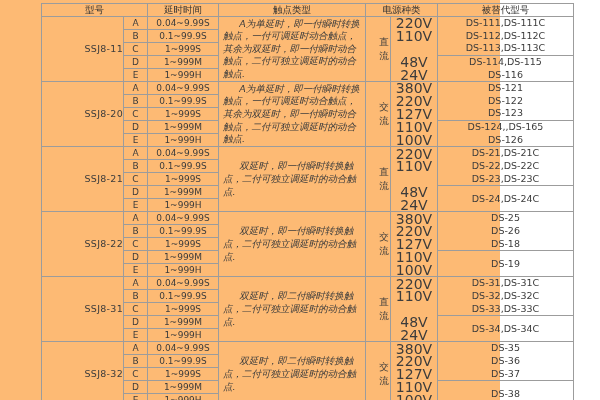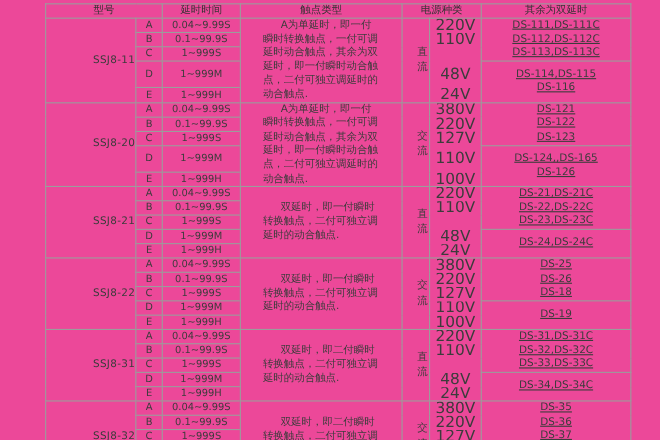--- a/index.html
+++ b/index.html
@@ -1,51 +1,52 @@
 <!DOCTYPE html>
 <html><head>
 <meta charset="utf-8">
 <style>
   html,body { margin:0; padding:0; }
   body {
     width:600px; height:400px; background:#ffffff; overflow:hidden;
     font-family:"DejaVu Sans","Liberation Sans",sans-serif;
     color:#3c3c3c;
   }
-  .sheet { position:relative; width:600px; height:400px; background:#ec4899; }
+  .sheet { position:relative; width:500px; height:400px; background:#fdba74; }
   table.spec {
     position:absolute; left:41px; top:3px; width:532px;
     border-collapse:collapse; table-layout:fixed;
   }
   .spec td, .spec th {
     border:1px solid #9c9c9c;
     padding:0; text-align:center; vertical-align:middle;
     font-size:9px; font-weight:normal; line-height:12px;
     overflow:hidden; white-space:nowrap;
   }
   .spec th { height:12px; font-size:9.5px; color:#333; }
   .spec tr { height:12.7px; }
   td.model { font-size:9.5px; letter-spacing:0.3px;text-align:right; }
   td.grade { font-size:9px; }
   td.delay { font-size:9px;text-align:center; }
   td.contact {
     text-align:left; white-space:normal; word-break:break-all;
-    font-size:9.5px; line-height:12.6px; padding:0 20px; text-indent:1.7em;
+    font-size:9.5px; line-height:12.6px; padding:0 4px; text-indent:1.7em;
     color:#3c3c3c;
+    font-style:italic;
   }
   td.ptype { padding:0; }
   td.ptype .vtext {
     display:inline-block; width:11px; word-break:break-all;
     font-size:9.5px; line-height:14px; white-space:normal;margin-left:12px;
   }
   td.volt { border-top:none; border-bottom:none; font-size:14px; }
   tr.bstart td.volt { border-top:1px solid #9c9c9c; }
   tr.tlast td.volt { border-bottom:1px solid #9c9c9c; }
   td.repl { font-size:9.5px; }
-  td.repl .rline { line-height:12.6px; height:12.6px;text-decoration:underline; }
+  td.repl .rline { line-height:12.6px; height:12.6px; }
 </style>
 </head>
 <body>
 
 <div class="sheet">
 <table class="spec">
   <colgroup>
     <col style="width:82px">
         <col style="width:24px">
         <col style="width:71px">
@@ -54,21 +55,21 @@
         <col style="width:47px">
     <col style="width:136px">
   </colgroup>
 
   <tbody>
         <tr>
     <th colspan="2">型号</th>
     <th>延时时间</th>
     <th>触点类型</th>
     <th colspan="2">电源种类</th>
-    <th>其余为双延时</th>
+    <th>被替代型号</th>
   </tr>
 
   <tr class="bstart">
     <td class="model" rowspan="5">SSJ8-11</td>
     <td class="grade">A</td>
     <td class="delay">0.04~9.99S</td>
     <td class="contact" rowspan="5">A为单延时，即一付瞬时转换触点，一付可调延时动合触点，其余为双延时，即一付瞬时动合触点，二付可独立调延时的动合触点.</td>
     <td class="ptype" rowspan="5"><span class="vtext">直流</span></td>
     <td class="volt">220V</td>
     <td class="repl" rowspan="3">

